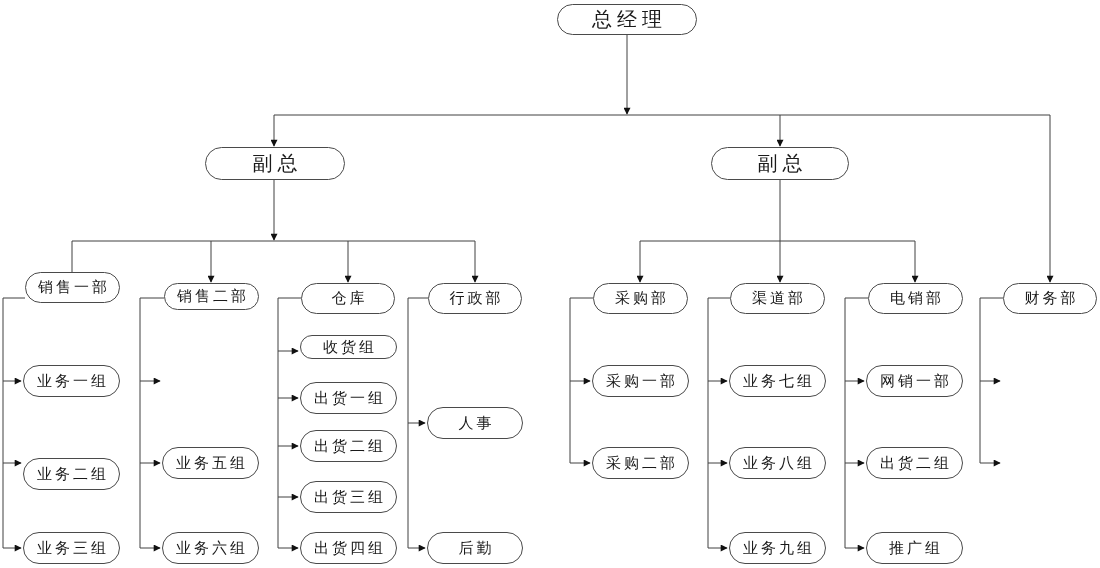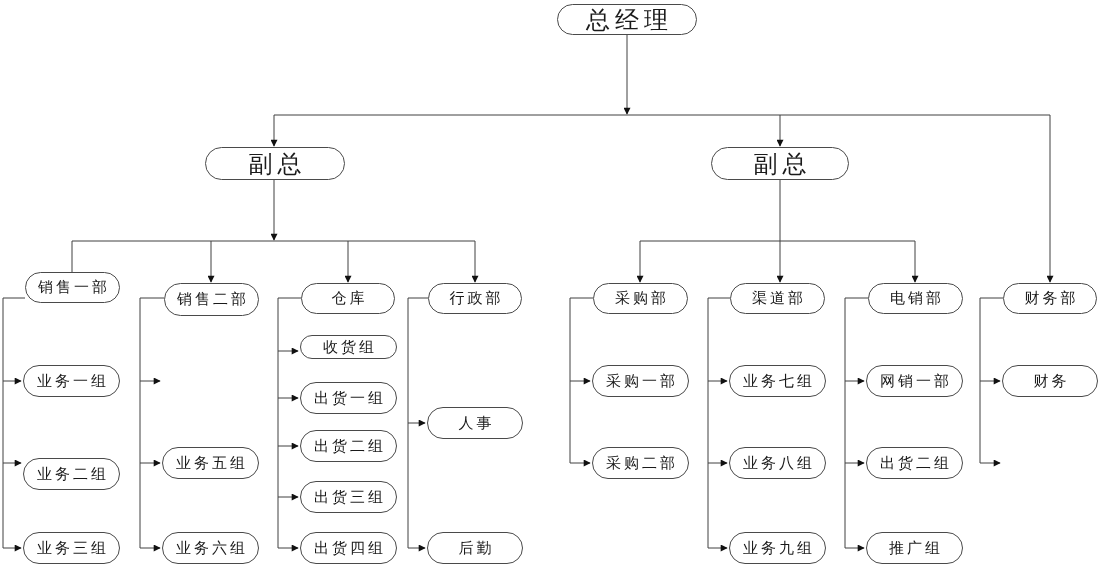--- a/index.html
+++ b/index.html
@@ -18,21 +18,21 @@
     border:1px solid #4a4a4a;
     border-radius:17px;
     display:flex;align-items:center;justify-content:center;
     color:#1a1a1a;
     font-size:15px;
     letter-spacing:3px;
     padding-left:3px; 
     white-space:nowrap;
     z-index:2;
   }
-  .node.lg{font-size:24px;letter-spacing:5px;padding-left:5px;}
+  .node.lg{font-size:20px;letter-spacing:5px;padding-left:5px;}
 </style>
 </head>
 <body>
 
 <div id="canvas">
 
   <svg id="connector-layer" viewBox="0 0 1100 568" xmlns="http://www.w3.org/2000/svg">
     <defs>
       <marker id="arrow" viewBox="0 0 10 10" refX="9" refY="5" markerWidth="9" markerHeight="7" orient="auto-start-reverse">
         <path d="M0,0 L10,5 L0,10 z" fill="#111111"></path>
@@ -107,21 +107,21 @@
       </g>
     </g>
   </svg>
 
   <div class="node lg" style="left:557px;top:4px;width:140px;height:31px">总经理</div>
 
   <div class="node lg" style="left:205px;top:147px;width:140px;height:33px">副总</div>
   <div class="node lg" style="left:711px;top:147px;width:138px;height:33px">副总</div>
 
   <div class="node" style="left:25px;top:272px;width:95px;height:31px">销售一部</div>
-  <div class="node" style="left:164px;top:283px;width:95px;height:33px">销售二部</div>
+  <div class="node" style="left:164px;top:283px;width:95px;height:27px">销售二部</div>
   <div class="node" style="left:301px;top:283px;width:94px;height:31px">仓库</div>
   <div class="node" style="left:428px;top:283px;width:94px;height:31px">行政部</div>
   <div class="node" style="left:593px;top:283px;width:95px;height:31px">采购部</div>
   <div class="node" style="left:730px;top:283px;width:95px;height:31px">渠道部</div>
   <div class="node" style="left:868px;top:283px;width:95px;height:31px">电销部</div>
   <div class="node" style="left:1003px;top:283px;width:94px;height:31px">财务部</div>
 
   <div class="node" style="left:23px;top:365px;width:97px;height:32px">业务一组</div>
   <div class="node" style="left:23px;top:458px;width:97px;height:32px">业务二组</div>
   <div class="node" style="left:23px;top:532px;width:97px;height:32px">业务三组</div>
@@ -142,15 +142,14 @@
   <div class="node" style="left:592px;top:447px;width:97px;height:32px">采购二部</div>
 
   <div class="node" style="left:729px;top:365px;width:97px;height:32px">业务七组</div>
   <div class="node" style="left:729px;top:447px;width:97px;height:32px">业务八组</div>
   <div class="node" style="left:729px;top:532px;width:97px;height:32px">业务九组</div>
 
   <div class="node" style="left:866px;top:365px;width:97px;height:32px">网销一部</div>
   <div class="node" style="left:866px;top:447px;width:97px;height:32px">出货二组</div>
   <div class="node" style="left:866px;top:532px;width:97px;height:32px">推广组</div>
 
-  <div class="node" style="left:1002px;top:365px;width:96px;height:32px">财务</div>
 
 </div>
 
 </body></html>

